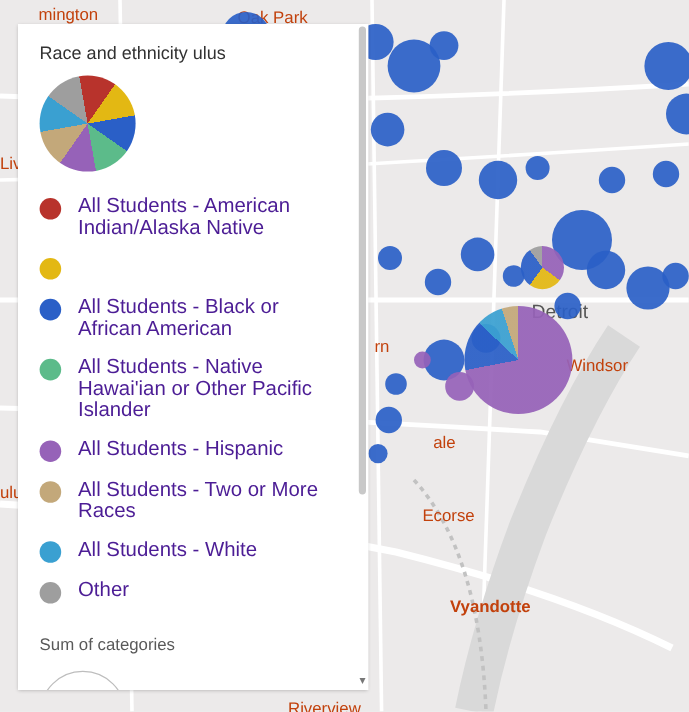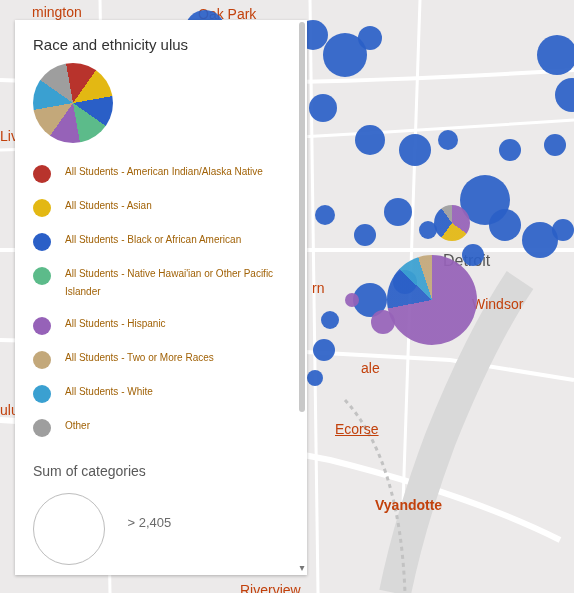--- a/index.html
+++ b/index.html
@@ -11,21 +11,21 @@
   .legend-scroll{position:absolute;inset:0 8px 0 0;overflow:hidden;padding:14px 18px}
   .scrollbar{position:absolute;top:2px;right:2px;bottom:2px;width:6px;background:transparent}
   .scrollbar .thumb{position:absolute;top:0;left:0;right:0;height:390px;background:#c8c8c8;border-radius:3px}
   .scrollbar .arrow{position:absolute;left:0;right:0;height:10px;color:#777;font-size:10px;line-height:10px;text-align:center}
   .scrollbar .arrow.down{bottom:0}
   .legend-title{font-size:15px;margin:2px 0 10px;color:#323232}
   .pie{position:relative;width:80px;height:80px;border-radius:50%}
   .items{margin-top:20px}
   .item{display:flex;align-items:flex-start;gap:14px;margin:14px 0}
   .swatch{flex:0 0 18px;width:18px;height:18px;border-radius:50%;margin-top:2px}
-  .item-label{font-size:10px;line-height:18px;color:#a16207}
+  .item-label{font-size:17px;line-height:18px;color:#4c1d95}
   .section2{margin-top:26px;font-size:14px;color:#595959}
   .size-circle{width:70px;height:70px;border:1px solid #bdbdbd;border-radius:50%;margin-top:14px;display:inline-block;vertical-align:middle}
   .size-label{display:inline-block;vertical-align:middle;margin-left:18px;font-size:13px;color:#6b6b6b}
   .data-dot{position:absolute;border-radius:50%}
 </style>
 </head>
 <body>
 
 <div class="map">
   <svg width="574" height="593">
@@ -42,21 +42,21 @@
     <path d="M345 400 Q400 460 405 593" stroke="#c2c2c2" stroke-width="3" stroke-dasharray="4 4" fill="none"></path>
   </svg>
 
   <div id="map-labels">
       <div class="map-label" style="left: 32px; top: 4px;">mington</div>
       <div class="map-label" style="left: 198px; top: 6px;">Oak Park</div>
       <div class="map-label" style="left: 0px; top: 128px;">Livi</div>
       <div class="map-label" style="left: 0px; top: 402px;">ulus</div>
       <div class="map-label" style="left: 312px; top: 280px;">rn</div>
       <div class="map-label" style="left: 337px; top: 360px; margin-left: 24px;">ale</div>
-      <div class="map-label" style="left: 335px; top: 421px; text-decoration: underline;">Ecorse</div>
+      <div class="map-label" style="left: 352px; top: 421px;">Ecorse</div>
       <div class="map-label" style="left: 375px; top: 497px; font-weight: bold;">Vyandotte</div>
       <div class="map-label" style="left: 240px; top: 582px;">Riverview</div>
       <div class="map-label city" style="left: 443px; top: 252px;">Detroit</div>
       <div class="map-label" style="left: 472px; top: 296px;">Windsor</div>
     </div>
   <div id="data-layer">
       <div class="data-dot" style="left: 185px; top: 10px; height: 40px; width: 40px; background: rgb(42, 95, 199); opacity: 0.92;"></div>
       <div class="data-dot" style="left: 298px; top: 20px; height: 30px; width: 30px; background: rgb(42, 95, 199); opacity: 0.92;"></div>
       <div class="data-dot" style="left: 323px; top: 33px; height: 44px; width: 44px; background: rgb(42, 95, 199); opacity: 0.92;"></div>
       <div class="data-dot" style="left: 358px; top: 26px; height: 24px; width: 24px; background: rgb(42, 95, 199); opacity: 0.92;"></div>
@@ -93,21 +93,20 @@
   <div class="legend-scroll">
     <div class="legend-title">Race and ethnicity ulus</div>
     <div class="pie" id="legend-pie" style="background: conic-gradient(from -10deg, rgb(184, 51, 44) 0deg, rgb(184, 51, 44) 45deg, rgb(227, 184, 19) 45deg, rgb(227, 184, 19) 90deg, rgb(42, 95, 199) 90deg, rgb(42, 95, 199) 135deg, rgb(92, 187, 138) 135deg, rgb(92, 187, 138) 180deg, rgb(150, 98, 184) 180deg, rgb(150, 98, 184) 225deg, rgb(195, 168, 122) 225deg, rgb(195, 168, 122) 270deg, rgb(58, 160, 209) 270deg, rgb(58, 160, 209) 315deg, rgb(158, 158, 158) 315deg, rgb(158, 158, 158) 360deg);"></div>
     <div class="items" id="legend-items">
         <div class="item">
           <span class="swatch" style="background: rgb(184, 51, 44);"></span>
           <span class="item-label">All Students - American Indian/Alaska Native</span>
         </div>
         <div class="item">
           <span class="swatch" style="background: rgb(227, 184, 19);"></span>
-          <span class="item-label">All Students - Asian</span>
         </div>
         <div class="item">
           <span class="swatch" style="background: rgb(42, 95, 199);"></span>
           <span class="item-label">All Students - Black or African American</span>
         </div>
         <div class="item">
           <span class="swatch" style="background: rgb(92, 187, 138);"></span>
           <span class="item-label">All Students - Native Hawai'ian or Other Pacific Islander</span>
         </div>
         <div class="item">

